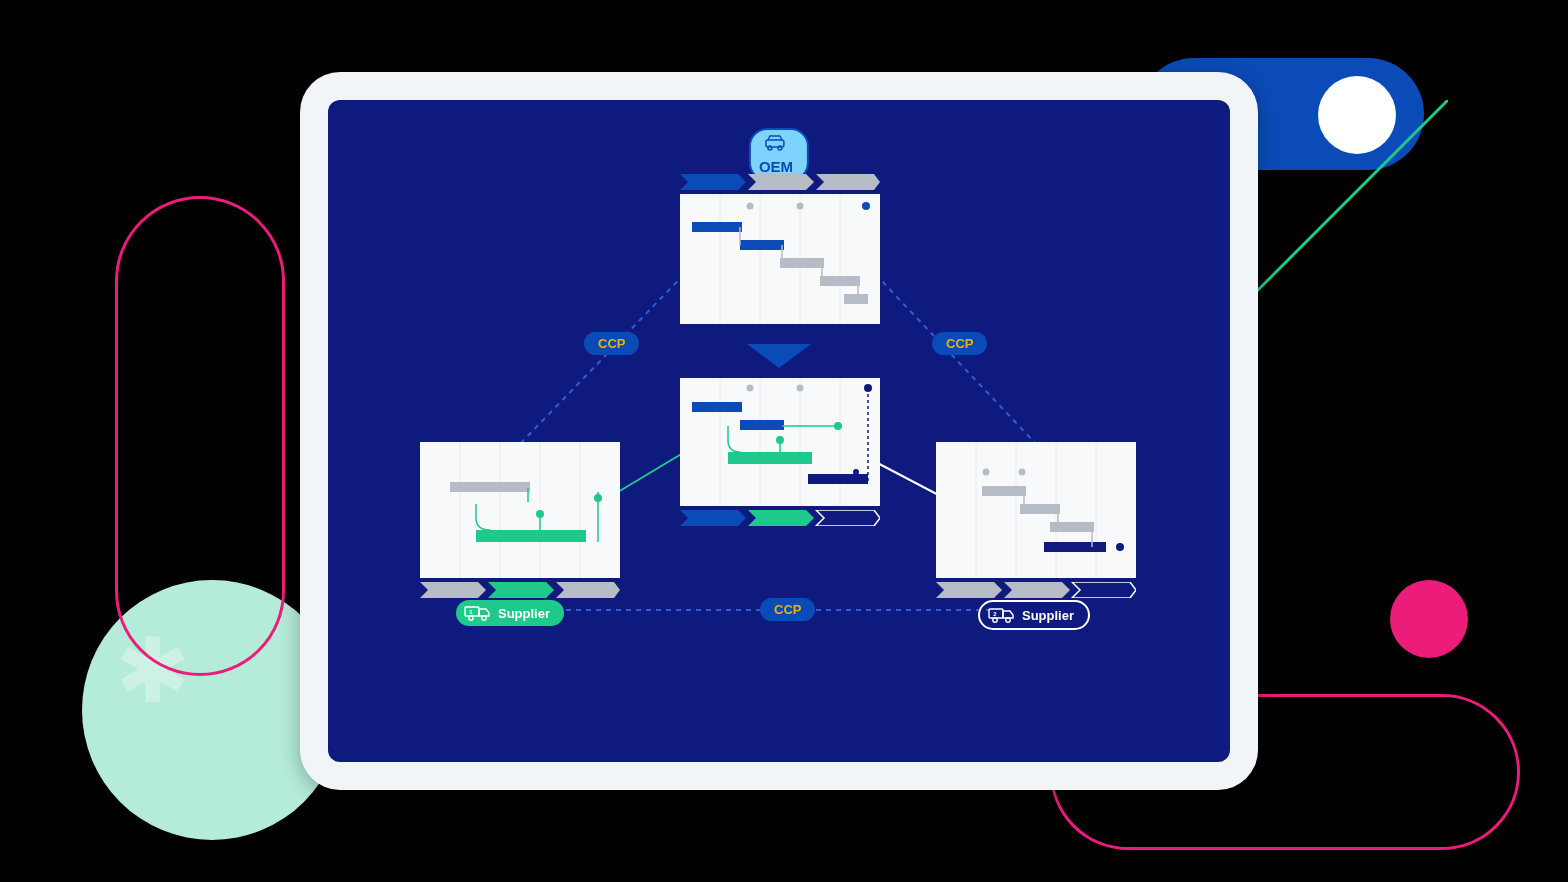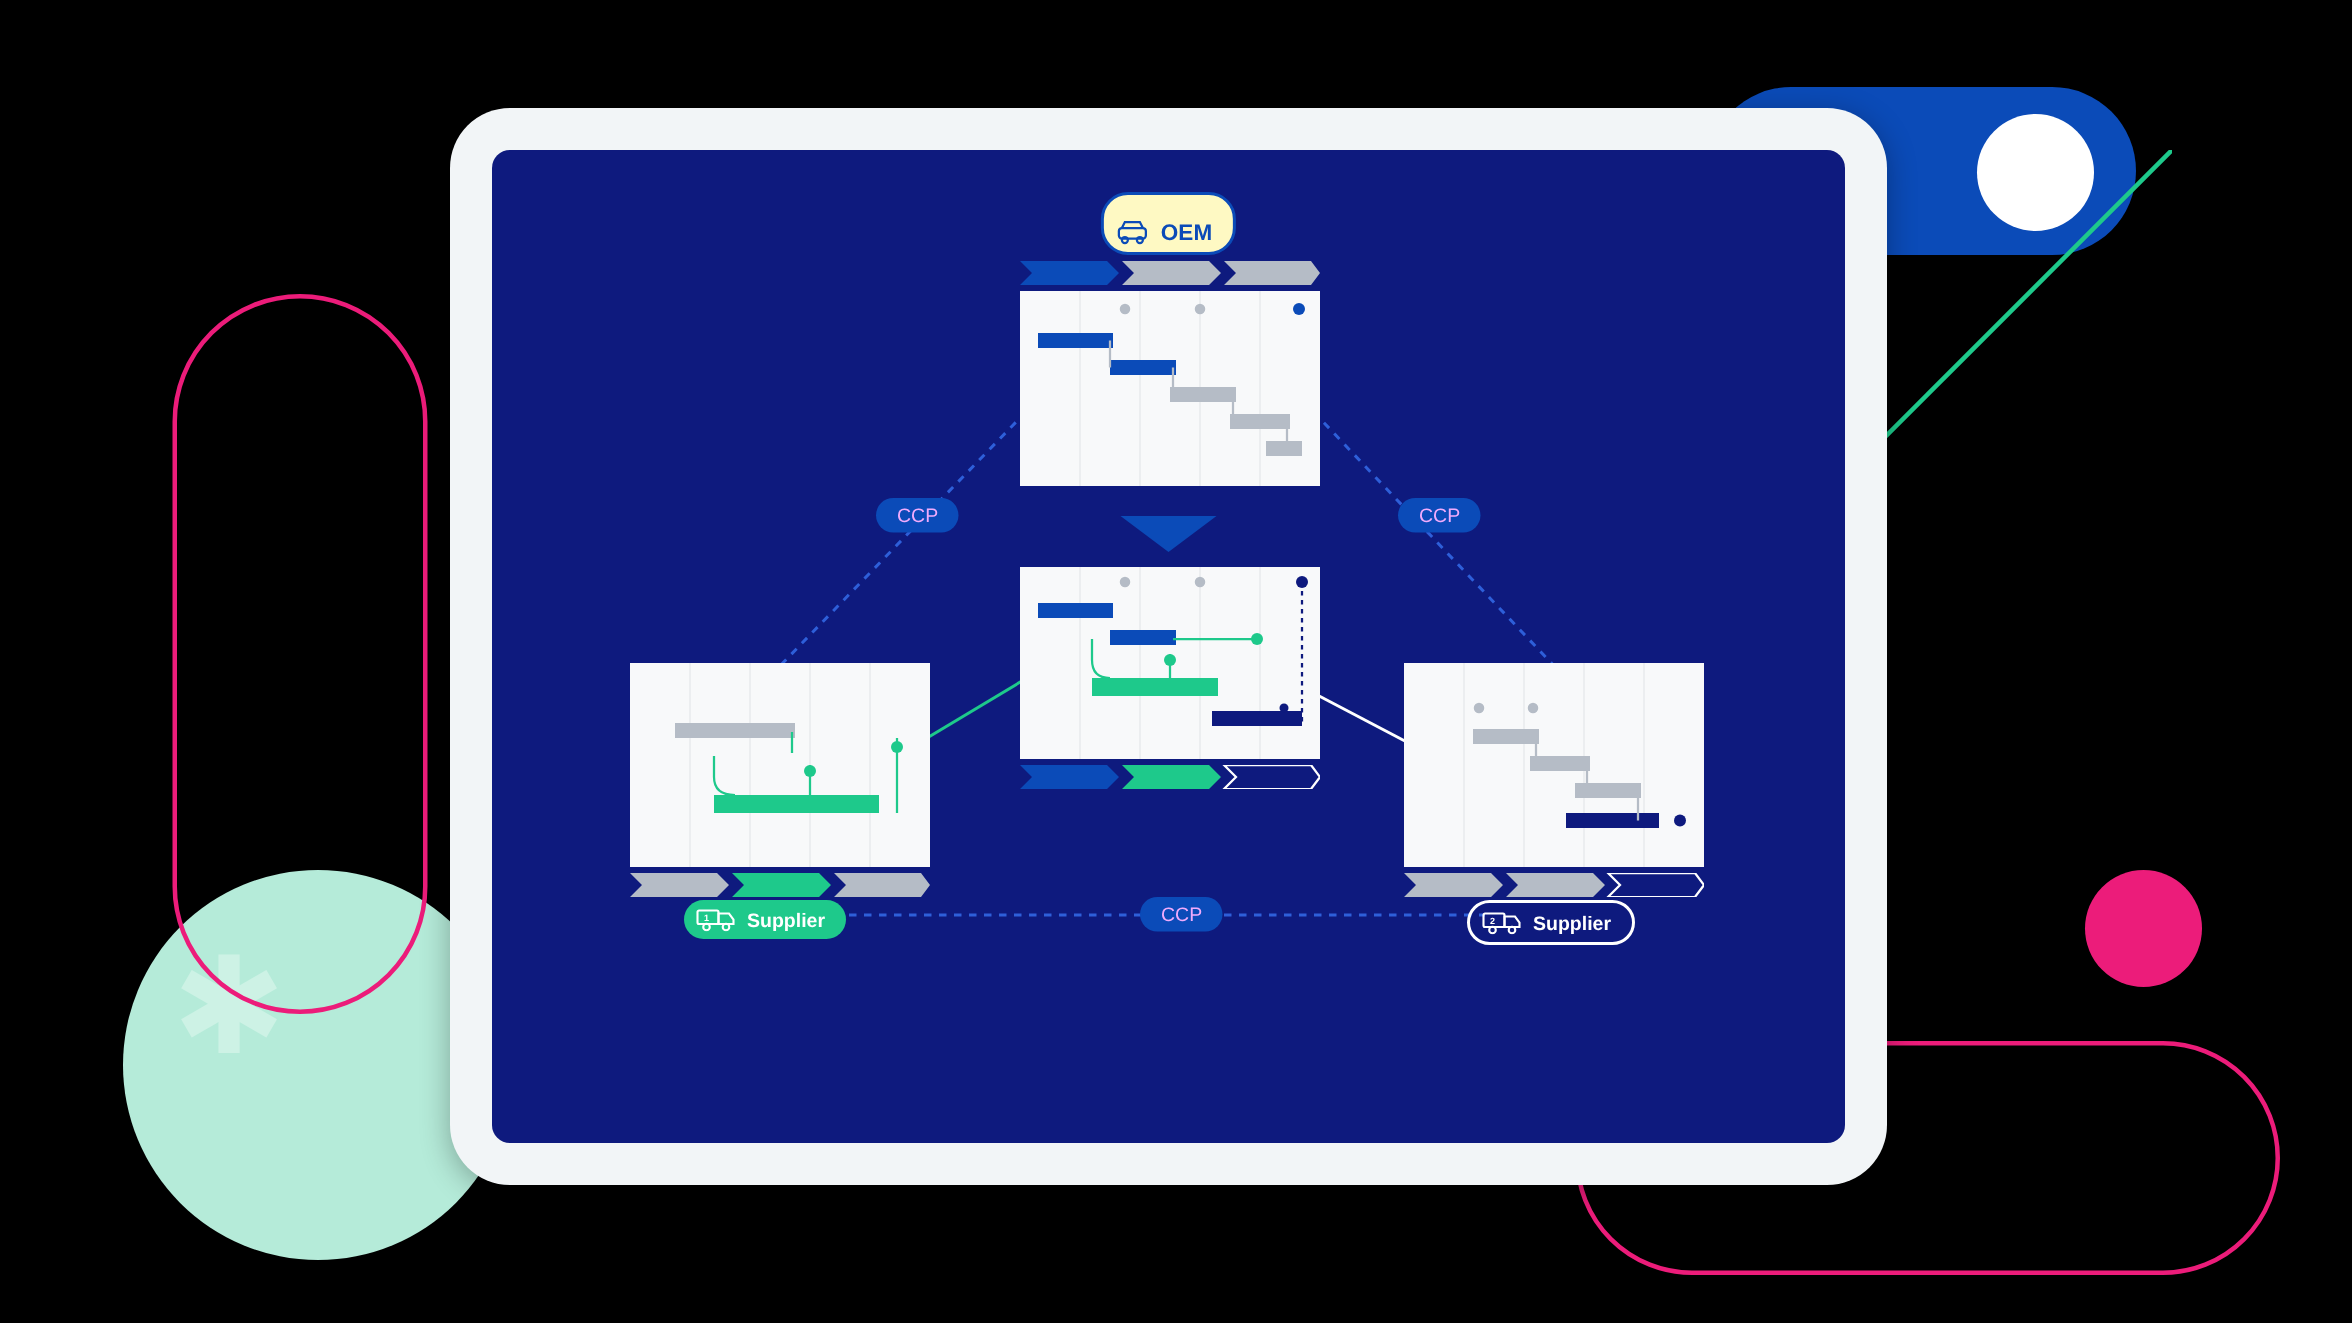--- a/index.html
+++ b/index.html
@@ -101,30 +101,31 @@
   border-radius: 12px;
   position: relative;
 }
 
 
 .oem-badge {
   position: absolute;
   left: 50%;
   top: 28px;
   transform: translateX(-50%);
-  background: #fef9c3;
+  background: #7dd3fc;
   border: 2px solid #0b4bb8;
   border-radius: 18px;
-  padding: 16px 14px 4px 8px;
+  padding: 4px 14px 4px 8px;
   display: flex;
   align-items: center;
   gap: 6px;
   font-weight: 700;
   color: #0b4bb8;
   font-size: 15px;
+  flex-direction: column;
 }
 .car-icon {
   width: 24px;
   height: 18px;
   display: inline-block;
 }
 
 
 .gantt-panel {
   position: absolute;
@@ -173,22 +174,22 @@
   height: 0;
   border-left: 32px solid transparent;
   border-right: 32px solid transparent;
   border-top: 24px solid #0b4bb8;
 }
 
 
 .ccp-badge {
   position: absolute;
   background: #0b4bb8;
-  color: #f0abfc;
-  font-weight: 400;
+  color: #eab308;
+  font-weight: 700;
   font-size: 13px;
   padding: 4px 14px;
   border-radius: 14px;
 }
 
 
 .supplier-badge {
   position: absolute;
   border-radius: 18px;
   padding: 5px 14px 5px 8px;

